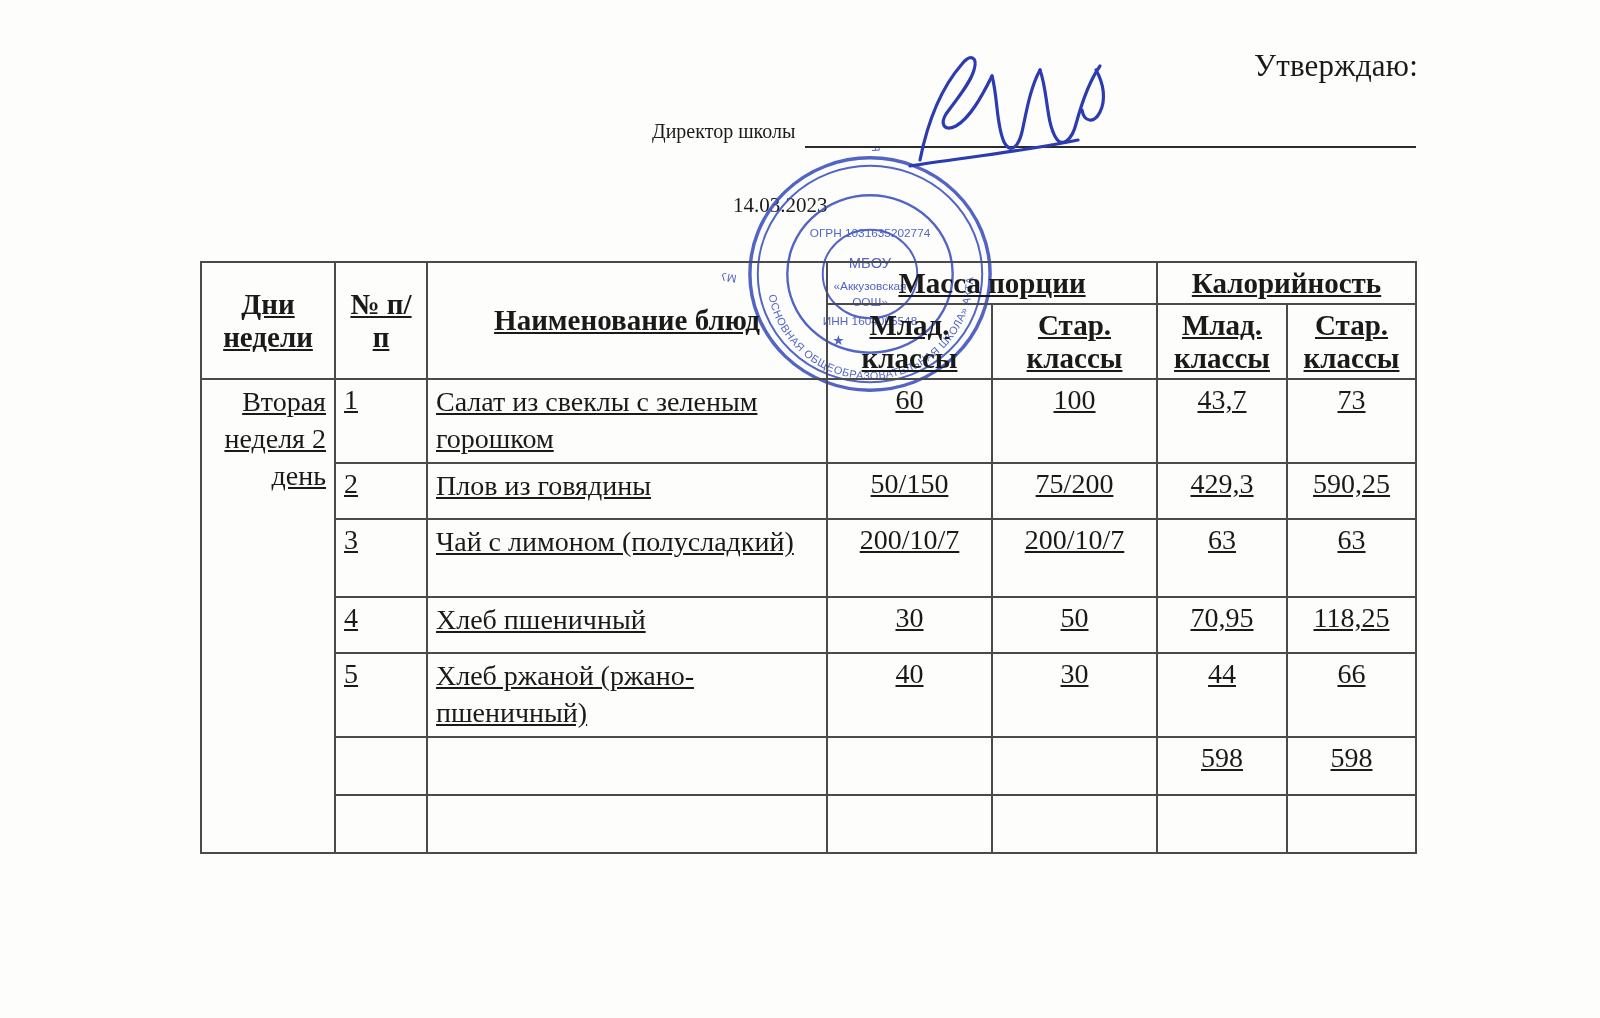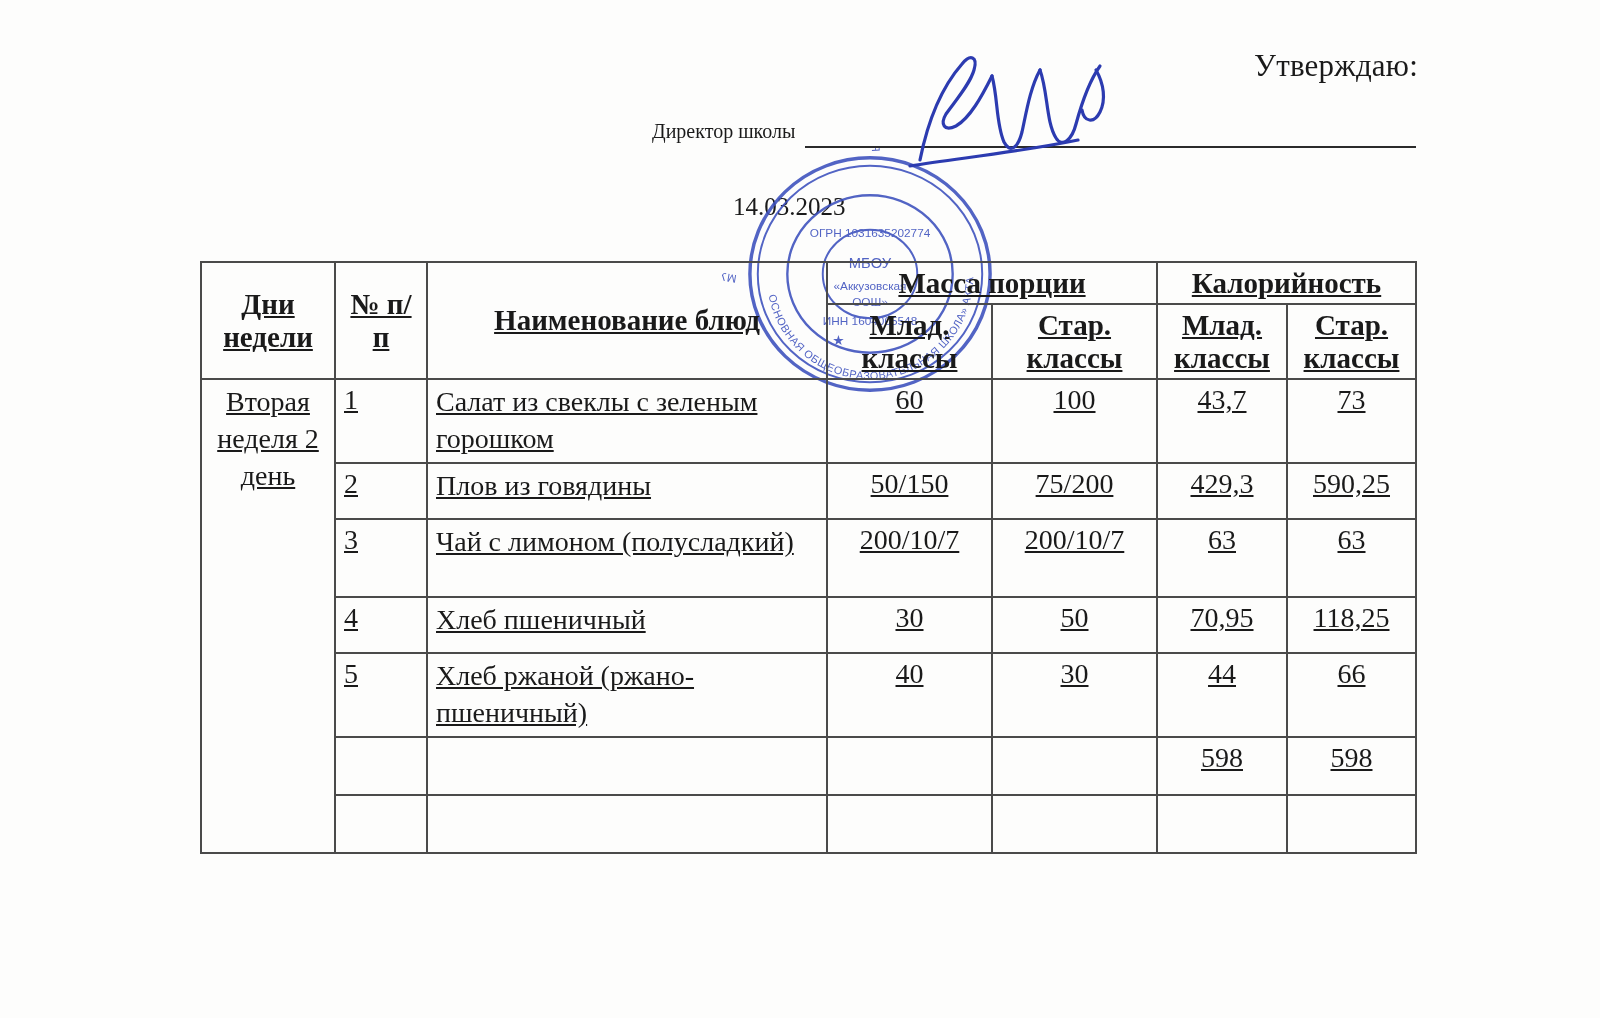--- a/index.html
+++ b/index.html
@@ -50,21 +50,21 @@
     border-bottom: 2px solid #2b2b2b;
     height: 26px;
   }
   .director-name {
     white-space: nowrap;
   }
   .doc-date {
     position: absolute;
     top: 193px;
     left: 733px;
-    font-size: 25px;
+    font-size: 21px;
   }
 
   
   .stamp {
     position: absolute;
     left: 722px;
     top: 148px;
     width: 296px;
     height: 252px;
     pointer-events: none;
@@ -106,21 +106,21 @@
   .col-day    { width: 134px; }
   .col-num    { width: 92px;  }
   .col-name   { width: 400px; }
   .col-massj  { width: 165px; }
   .col-masss  { width: 165px; }
   .col-calj   { width: 130px; }
   .col-cals   { width: 129px; }
   .row-tall td { height: 68px; }
   .row-short td { height: 46px; }
   .day-cell {
-    text-align: center;
+    text-align: right;
     vertical-align: top;
     line-height: 1.32;
     padding-top: 6px;
     border-radius: 20px;
   }
   .dish-cell {
     line-height: 1.32;
     padding-top: 4px;
   }
   .num-cell {

